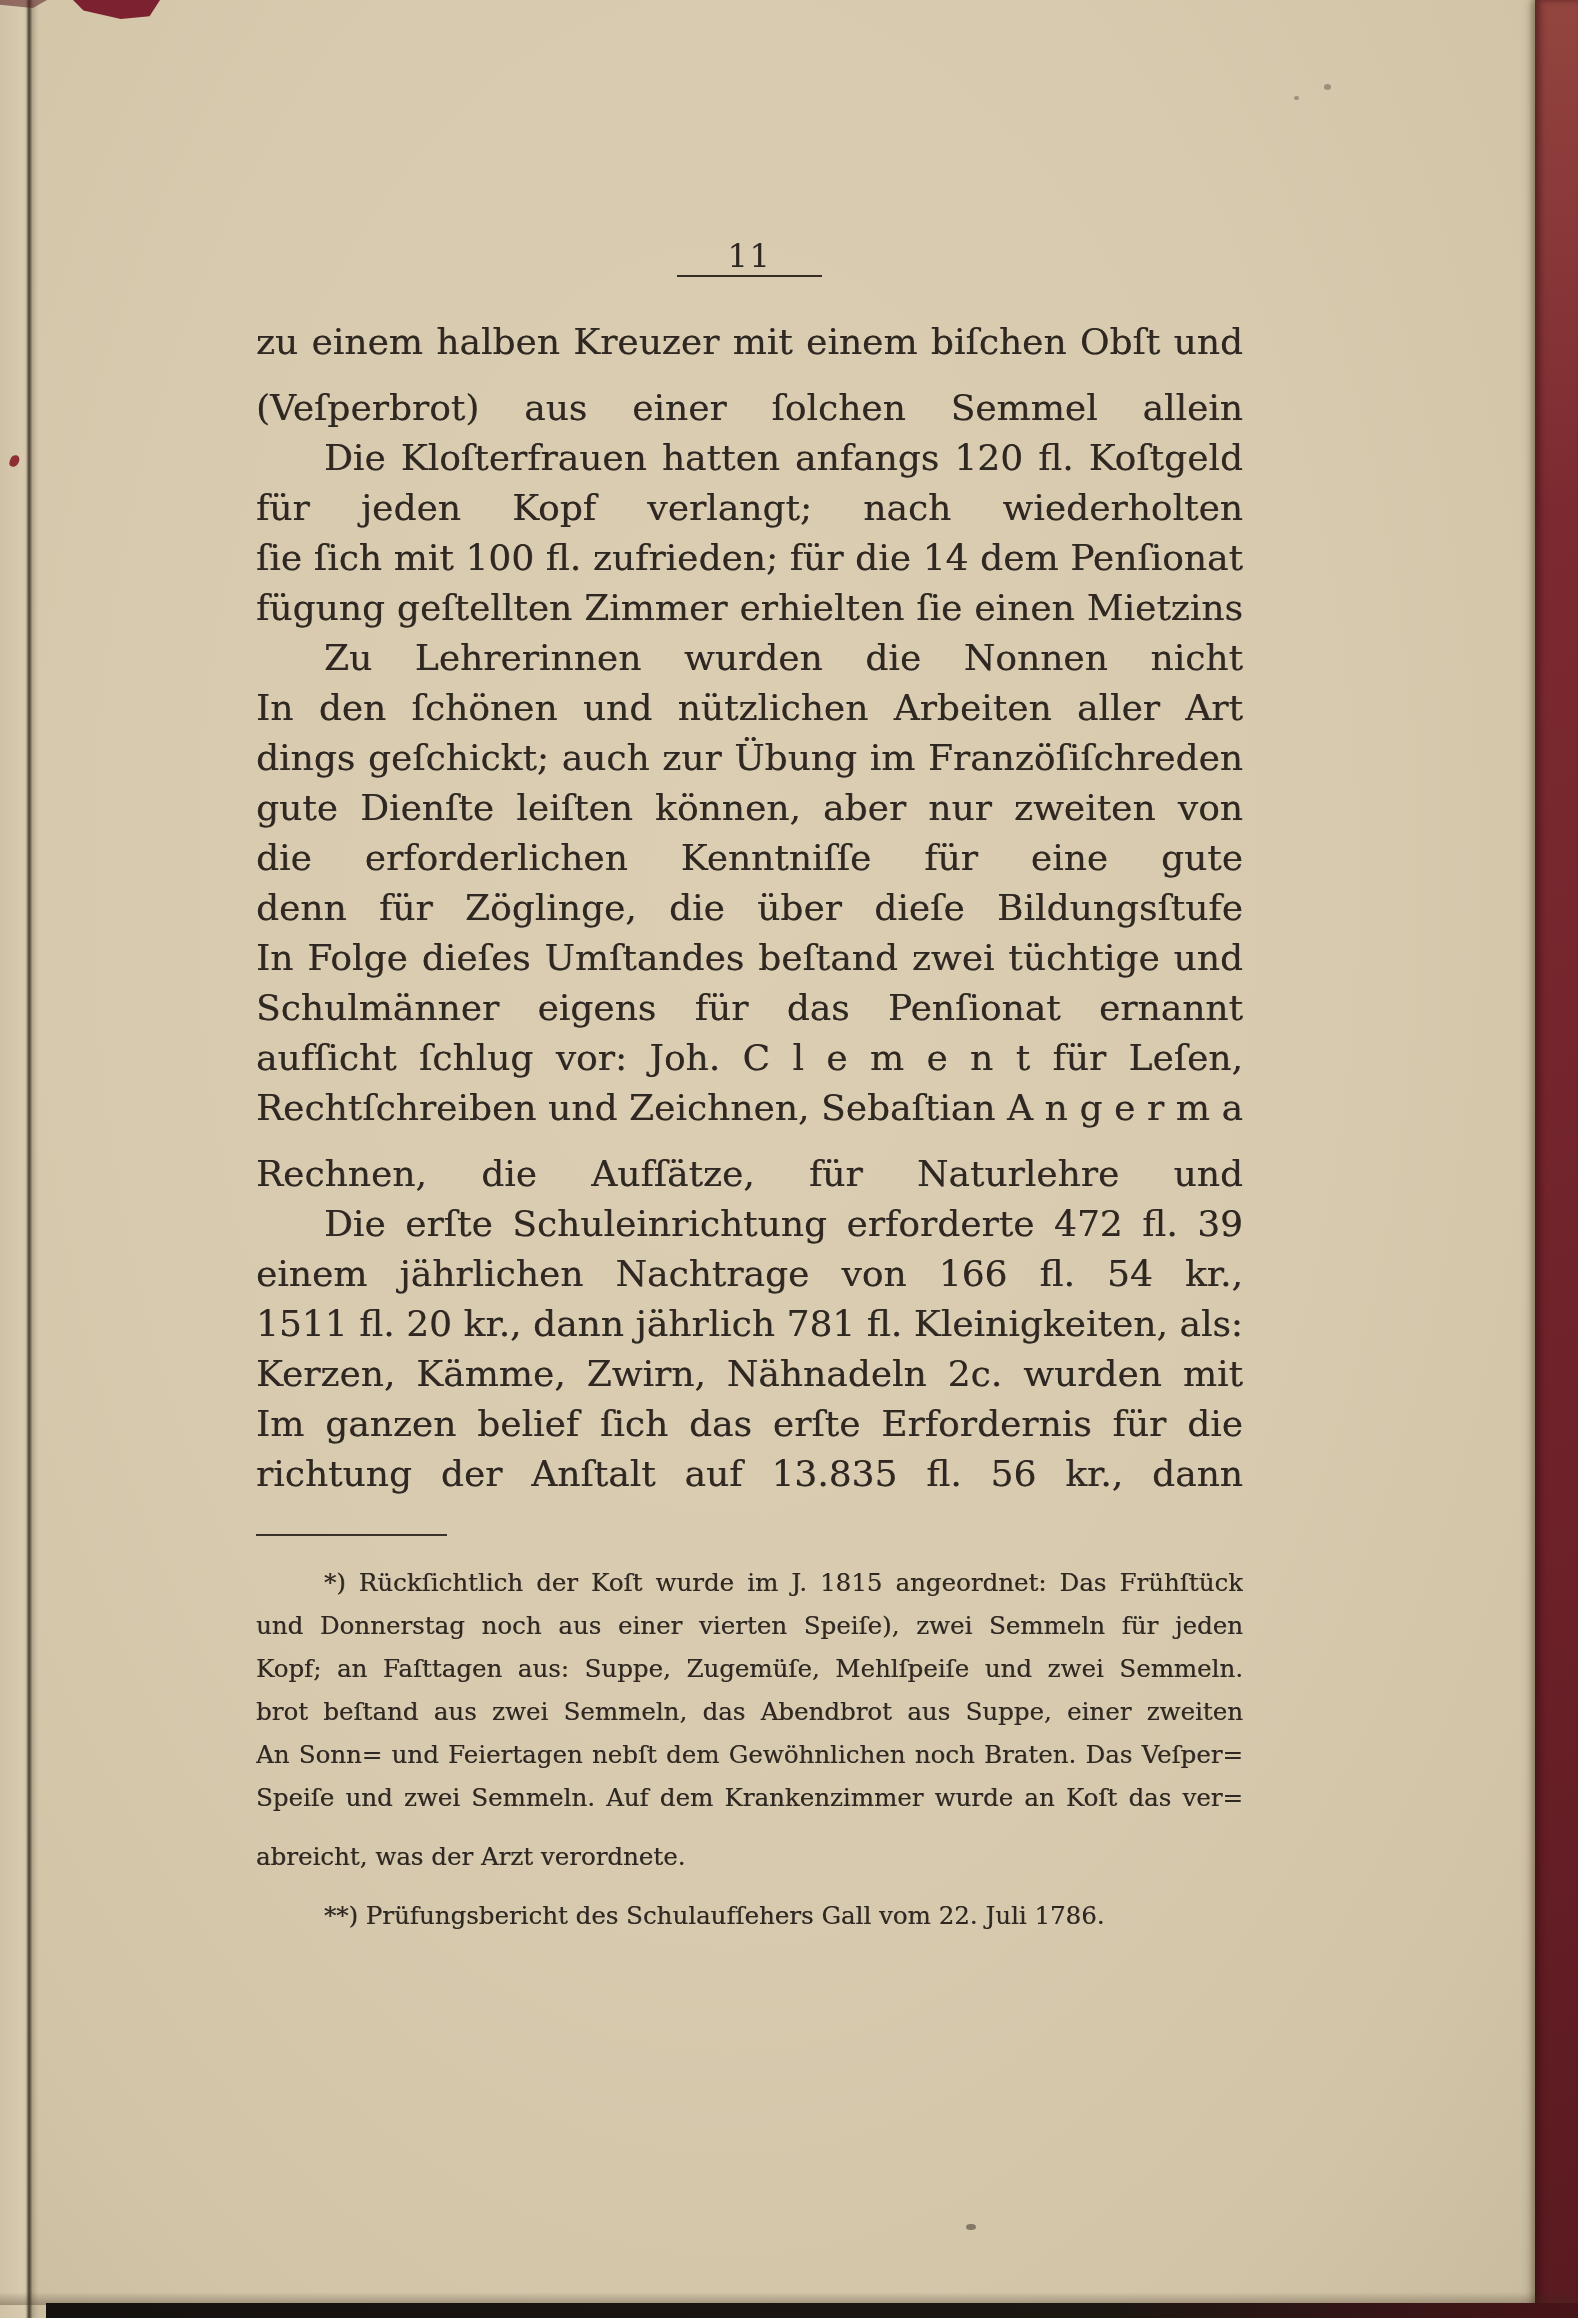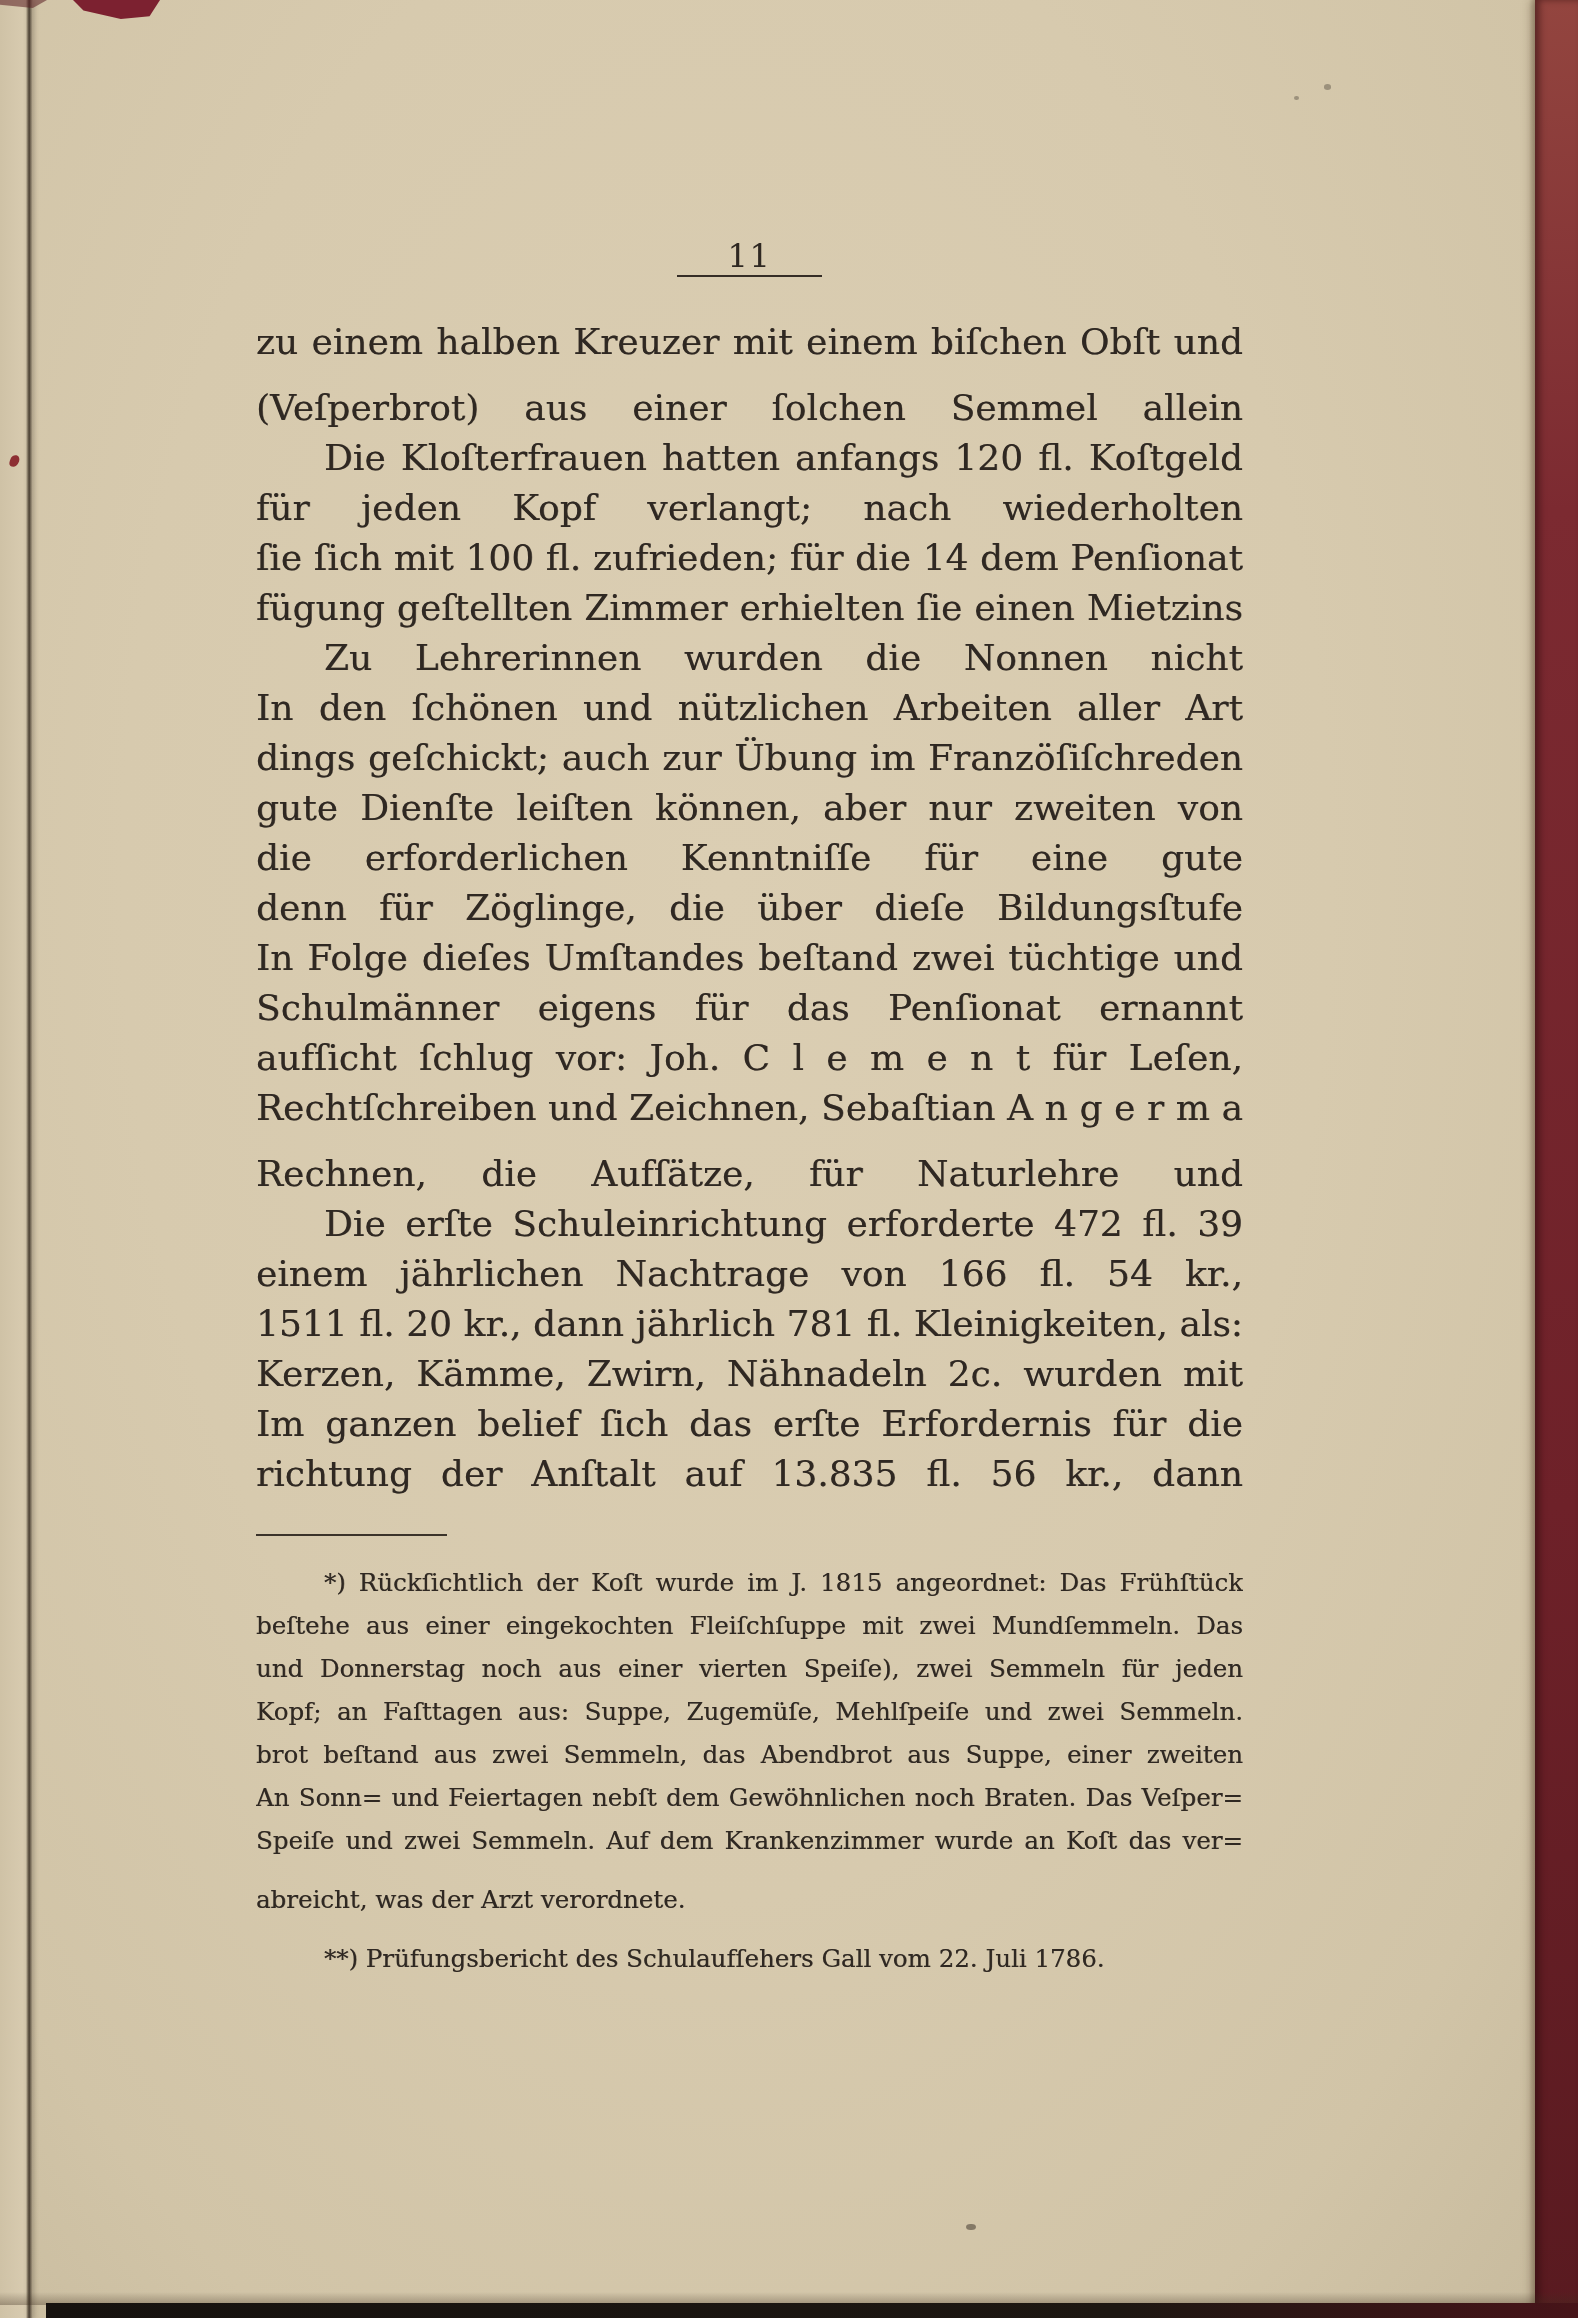--- a/index.html
+++ b/index.html
@@ -134,21 +134,20 @@
         <div class="line body-line">Kerzen, Kämme, Zwirn, Nähnadeln 2c. wurden mit 150 fl. bemeſſen.</div>
         <div class="line body-line">Im ganzen belief ſich das erſte Erfordernis für die Zu= und Ein=</div>
         <div class="line body-line">richtung der Anſtalt auf 13.835 fl. 56 kr., dann jährlich auf</div>
       </div>
 
     <div class="footnote-sep"></div>
 
     <div class="footnotes">
 
     <div class="line footnote-line indent">*) Rückſichtlich der Koſt wurde im J. 1815 angeordnet: Das Frühſtück</div>
-        <div class="line footnote-line">beſtehe aus einer eingekochten Fleiſchſuppe mit zwei Mundſemmeln. Das</div>
         <div class="line footnote-line">und Donnerstag noch aus einer vierten Speiſe), zwei Semmeln für jeden</div>
         <div class="line footnote-line">Kopf; an Faſttagen aus: Suppe, Zugemüſe, Mehlſpeiſe und zwei Semmeln.</div>
         <div class="line footnote-line">brot beſtand aus zwei Semmeln, das Abendbrot aus Suppe, einer zweiten</div>
         <div class="line footnote-line">An Sonn= und Feiertagen nebſt dem Gewöhnlichen noch Braten. Das Veſper=</div>
         <div class="line footnote-line">Speiſe und zwei Semmeln. Auf dem Krankenzimmer wurde an Koſt das ver=</div>
         <div class="line footnote-line para-end">abreicht, was der Arzt verordnete.</div>
         <div class="line footnote-line indent para-end">**) Prüfungsbericht des Schulaufſehers Gall vom 22. Juli 1786.</div>
       </div>
 
   </div>

